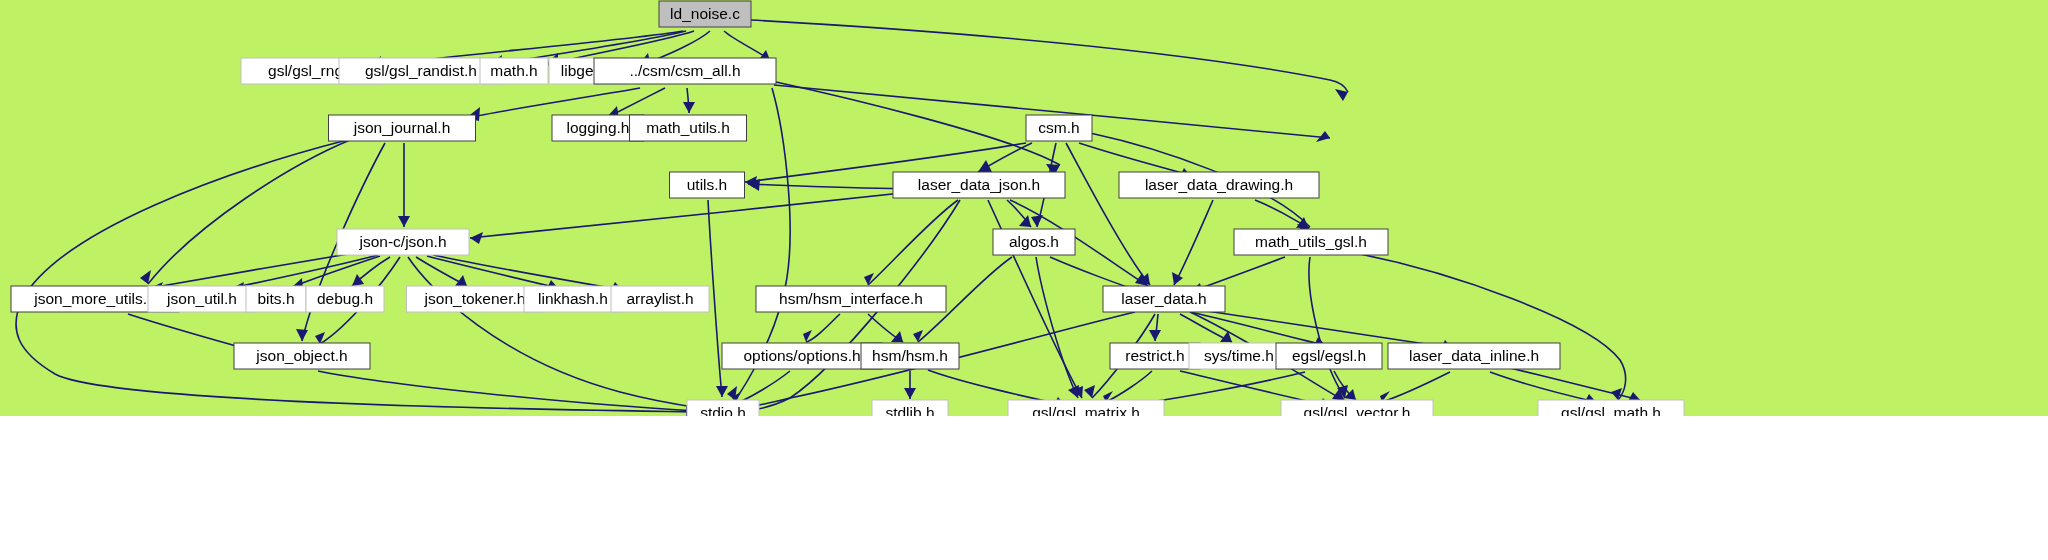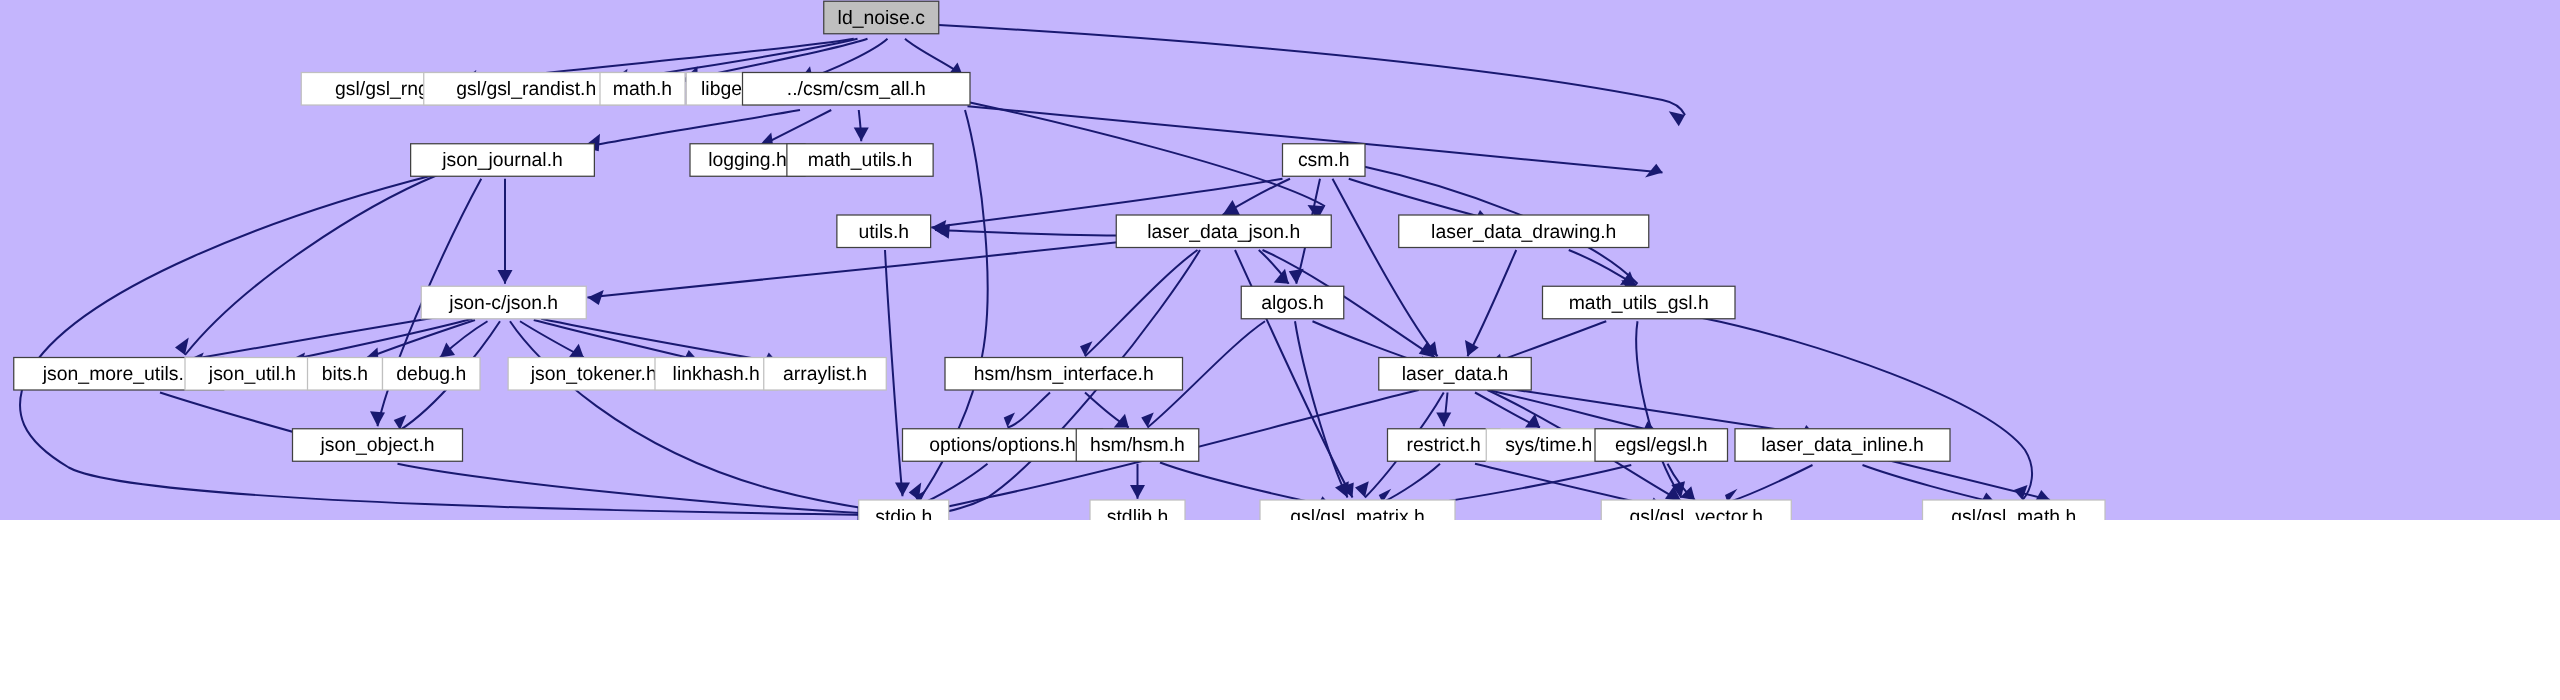--- a/index.html
+++ b/index.html
@@ -1,17 +1,17 @@
 <!DOCTYPE html>
 <html><head>
 <meta charset="utf-8">
 <style>
   html,body{margin:0;padding:0;background:#ffffff;}
   body{font-family:"Liberation Sans",sans-serif;}
-  #graph-wrap{position:relative;width:2048px;height:416px;overflow:hidden;background:#c4b5fd;}
+  #graph-wrap{position:relative;width:2048px;height:416px;overflow:hidden;background:#bef264;}
   svg{display:block;}
   .edge{fill:none;stroke:#191970;stroke-width:1.6;}
   .arrow{fill:#191970;stroke:none;}
   .nodebox{stroke:#c0c0c0;fill:#ffffff;}
   .nodebox.strong{stroke:#404040;}
   .nodebox.root{stroke:#404040;fill:#bfbfbf;}
   .nodelabel{font-family:"Liberation Sans",sans-serif;font-size:15.5px;fill:#000;text-anchor:middle;dominant-baseline:middle;}
 </style>
 </head>
 <body>

